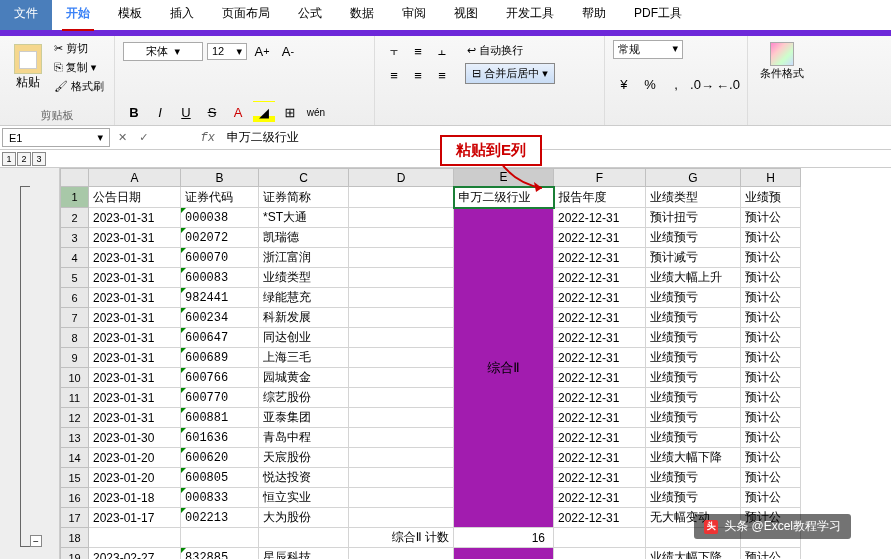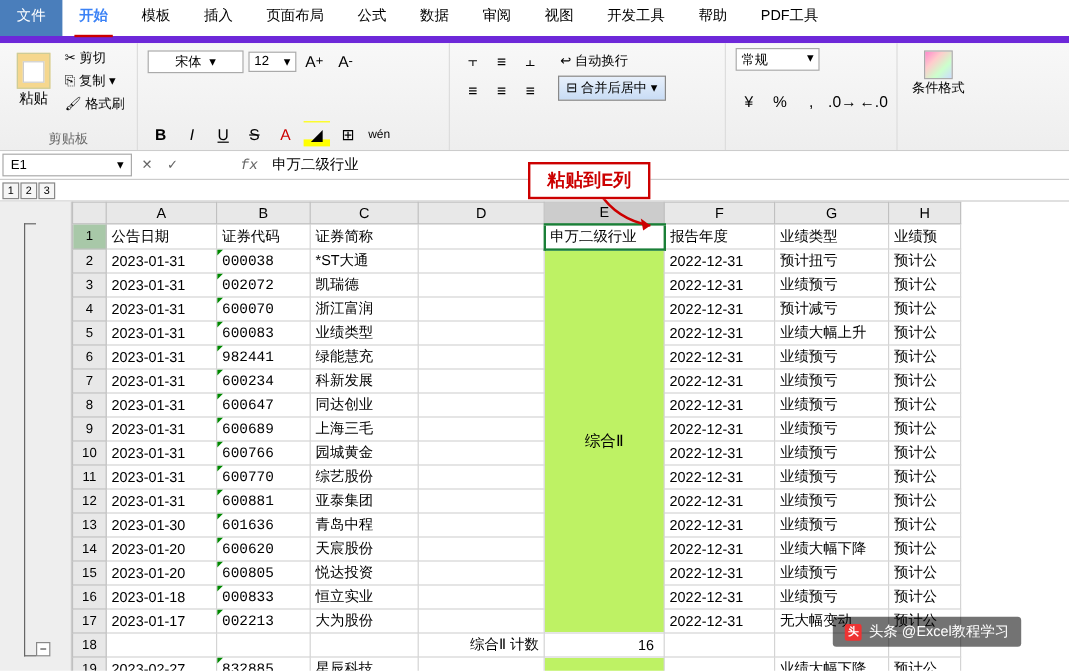--- a/index.html
+++ b/index.html
@@ -57,21 +57,21 @@
 .group-gutter .minus { position:absolute; left:30px; bottom:22px; width:12px; height:12px; border:1px solid #888; background:#fff; display:flex; align-items:center; justify-content:center; font-size:10px; }
 
 .grid { position: relative; overflow:hidden; flex:1; }
 table { border-collapse: collapse; font-size: 12px; }
 th.col-head { background: #e8e8e8; border: 1px solid #c0c0c0; font-weight: normal; text-align: center; height: 18px; }
 th.row-head { background: #e8e8e8; border: 1px solid #c0c0c0; font-weight: normal; text-align: center; width: 28px; font-size:11px; }
 td { border: 1px solid #d4d4d4; padding: 1px 4px; height: 19px; white-space: nowrap; overflow:hidden; }
 td.num-cell { font-family: "Courier New", monospace; }
 .green-tri { position: relative; }
 .green-tri::before { content:""; position:absolute; top:0; left:0; border-top:5px solid #080; border-right:5px solid transparent; }
-.sel-col { background: #bef264; }
+.sel-col { background: #a21caf; }
 .sel-head { background: #a8c8a8 !important; }
 th.col-head.sel-col-head { background:#ccc; border-bottom:2px solid #1a7f37; }
 .merged { text-align:center; vertical-align:middle; font-size:13px; }
 .subtotal-row td { background:#fff; }
 .count-cell { text-align:right; padding-right:8px; }
 
 .col-A{width:92px;} .col-B{width:78px;} .col-C{width:90px;} .col-D{width:105px;} .col-E{width:100px;} .col-F{width:92px;} .col-G{width:95px;} .col-H{width:60px;}
 
 
 .watermark { position:absolute; bottom:20px; right:40px; background:rgba(0,0,0,0.55); color:#fff; padding:4px 10px; border-radius:3px; font-size:12px; display:flex; align-items:center; gap:6px; z-index:20; }

